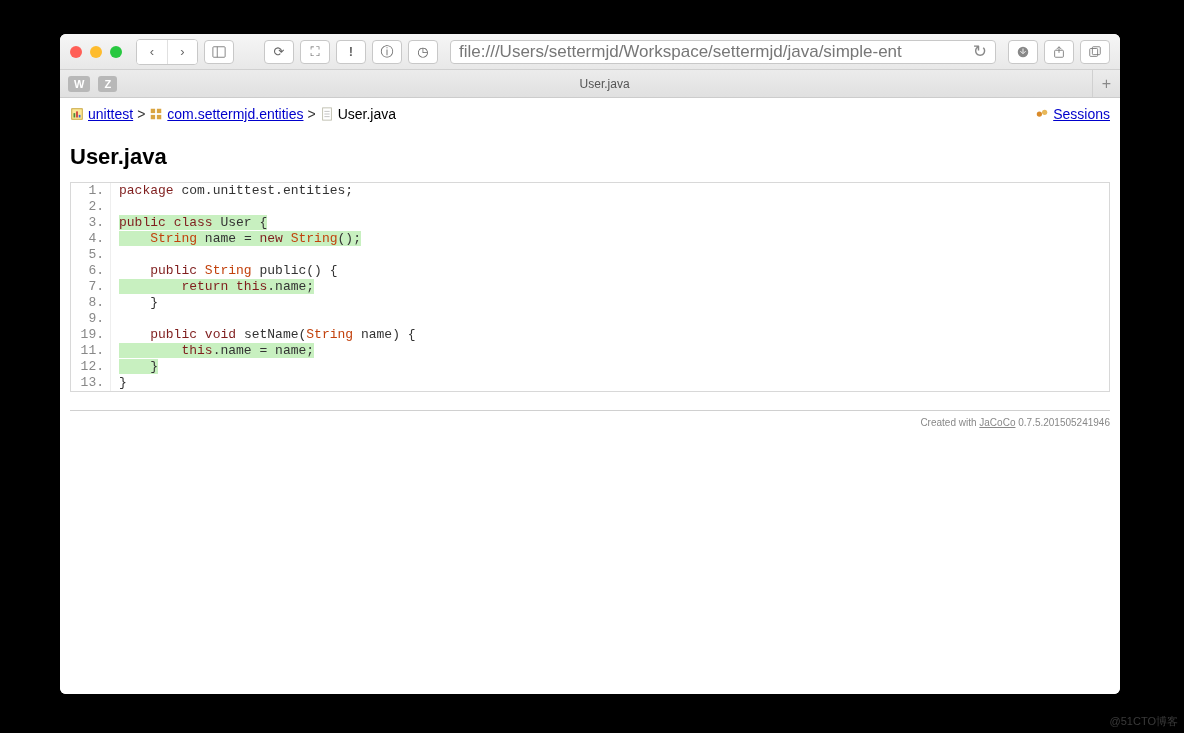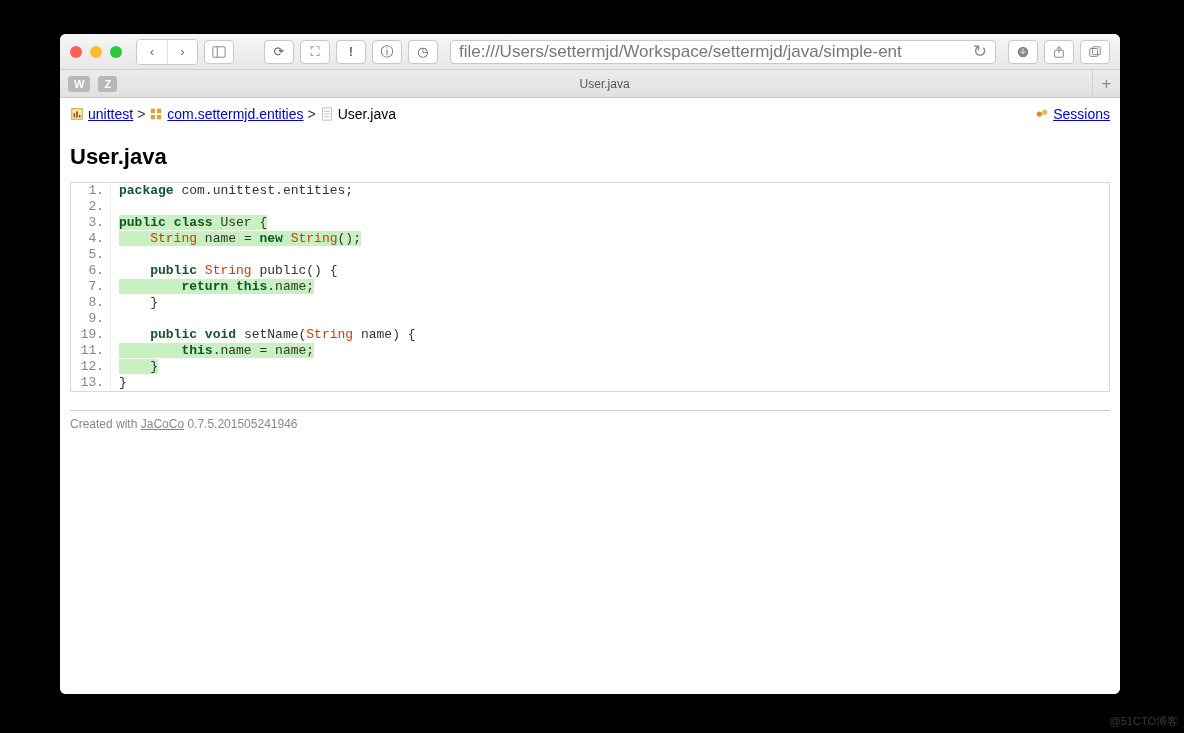--- a/index.html
+++ b/index.html
@@ -26,25 +26,25 @@
 .bc-left .sep { color: #333; }
 .icon-sm { width: 14px; height: 14px; display: inline-block; }
 .sessions { display: flex; align-items: center; gap: 4px; }
 .sessions a { color: #0000cc; }
 h1.title { font-family: Helvetica, Arial, sans-serif; font-size: 22px; font-weight: bold; margin: 16px 0 12px; }
 .code-block { border: 1px solid #d8d8d8; font-family: "Courier New", monospace; font-size: 13px; line-height: 16px; }
 .code-line { display: flex; }
 .gutter { width: 40px; text-align: right; padding-right: 6px; color: #888; background: #fff; border-right: 1px solid #eee; user-select: none; }
 .src { padding-left: 8px; white-space: pre; flex: 1; }
 .cov { background: #c8f0c0; }
-.kw { color: #14532d; font-weight: bold; }
+.kw { color: #7f1d1d; font-weight: normal; }
 .type { color: #c2410c; }
 .ident { color: #333; }
 .punct { color: #333; }
-.footer { border-top: 1px solid #d0d0d0; margin-top: 18px; padding-top: 6px; text-align: left; font-size: 12px; color: #888; }
+.footer { border-top: 1px solid #d0d0d0; margin-top: 18px; padding-top: 6px; text-align: right; font-size: 10px; color: #888; }
 .footer a { color: #888; text-decoration: underline; }
 .watermark { position: absolute; right: 6px; bottom: 4px; color: #3a3a3a; font-size: 11px; margin-left: 24px; }
 </style>
 </head>
 <body>
 
 <div class="window">
   <div class="titlebar">
     <div class="traffic">
       <div class="dot red"></div>

